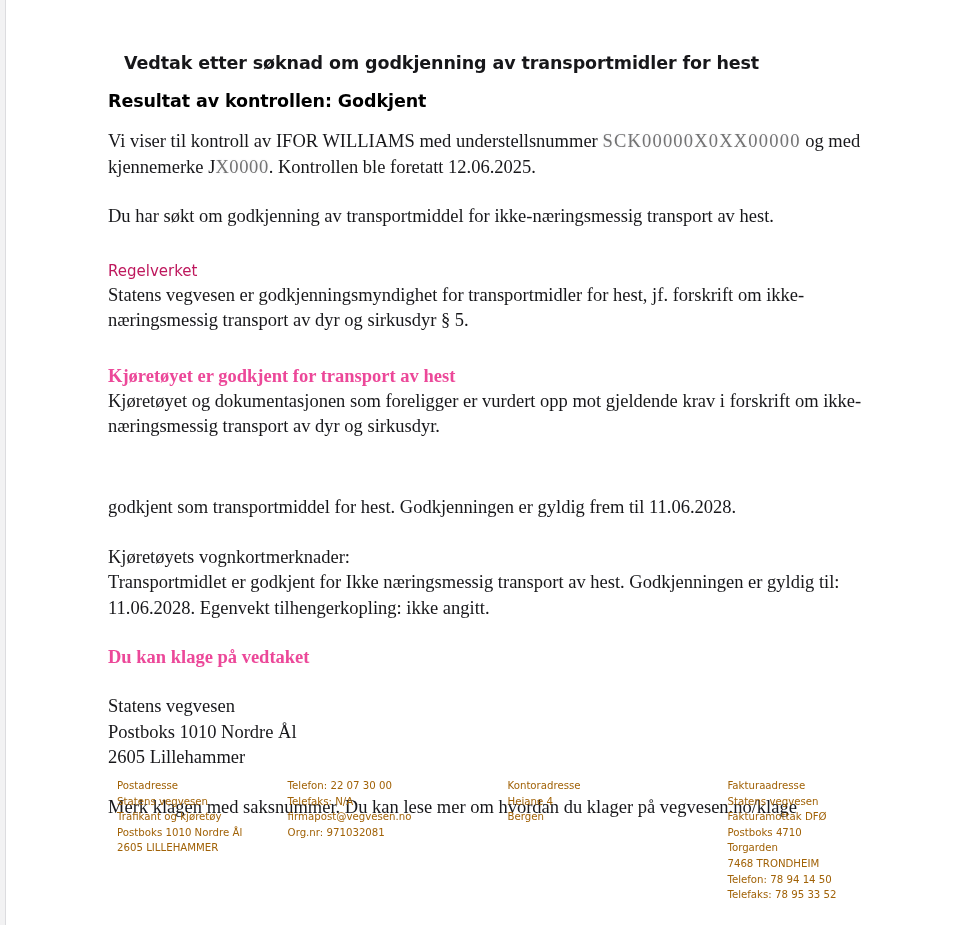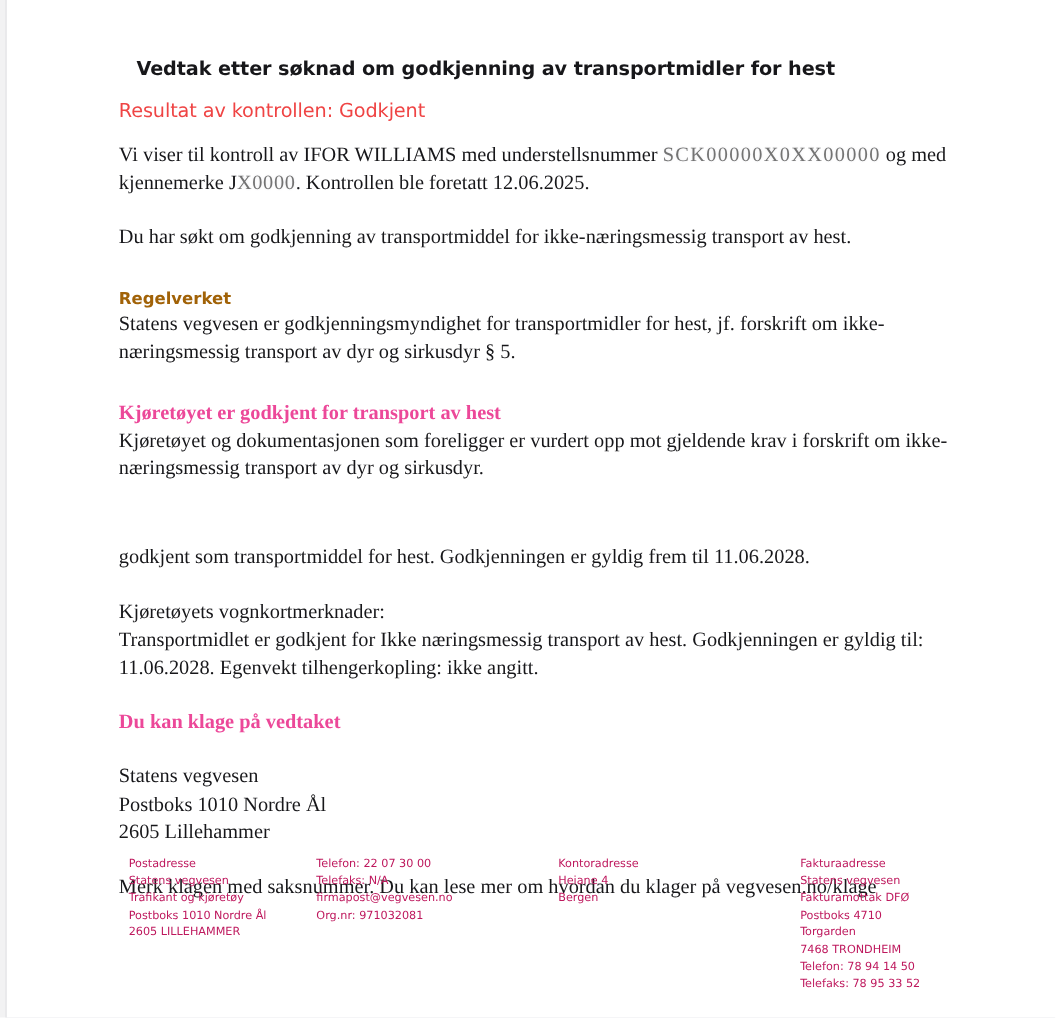--- a/index.html
+++ b/index.html
@@ -47,34 +47,34 @@
     font-family: "DejaVu Sans", "Liberation Sans", sans-serif;
     font-weight: bold;
     font-size: 17.5px;
     line-height: 22px;
     color: #17171a;
     letter-spacing: -0.1px;
     margin: 16px;
   }
   .doc-subtitle {
     font-family: "DejaVu Sans", "Liberation Sans", sans-serif;
-    font-weight: normal;
+    font-weight: bold;
     font-size: 17.5px;
     line-height: 22px;
-    color: #ef4444;
+    color: #000000;
     letter-spacing: -0.1px;
     margin: 0;
   }
 
   .section-head-sans {
     font-family: "DejaVu Sans", "Liberation Sans", sans-serif;
-    font-weight: bold;
+    font-weight: normal;
     font-size: 15px;
     line-height: 23px;
-    color: #a16207;
+    color: #be185d;
     margin: 0;
   }
 
   .section-head-serif {
     font-family: "Liberation Serif", "DejaVu Serif", serif;
     font-weight: bold;
     font-size: 18.5px;
     line-height: 25px;
     color: #ec4899;
     margin: 0;
@@ -106,21 +106,21 @@
   
   .footer {
     position: absolute;
     left: 111px;
     top: 778px;
     width: 800px;
     display: flex;
     flex-direction: row;
     align-items: flex-start;
     font-family: "DejaVu Sans", "Liberation Sans", sans-serif;
-    color: #be185d;
+    color: #a16207;
   }
   .footer-col {
     font-size: 10.2px;
     line-height: 15.6px;
     white-space: nowrap;
   }
   .footer-col.c1 { width: 180px; }
   .footer-col.c2 { width: 232px; }
   .footer-col.c3 { width: 232px; }
   .footer-col.c4 { width: 200px; }

